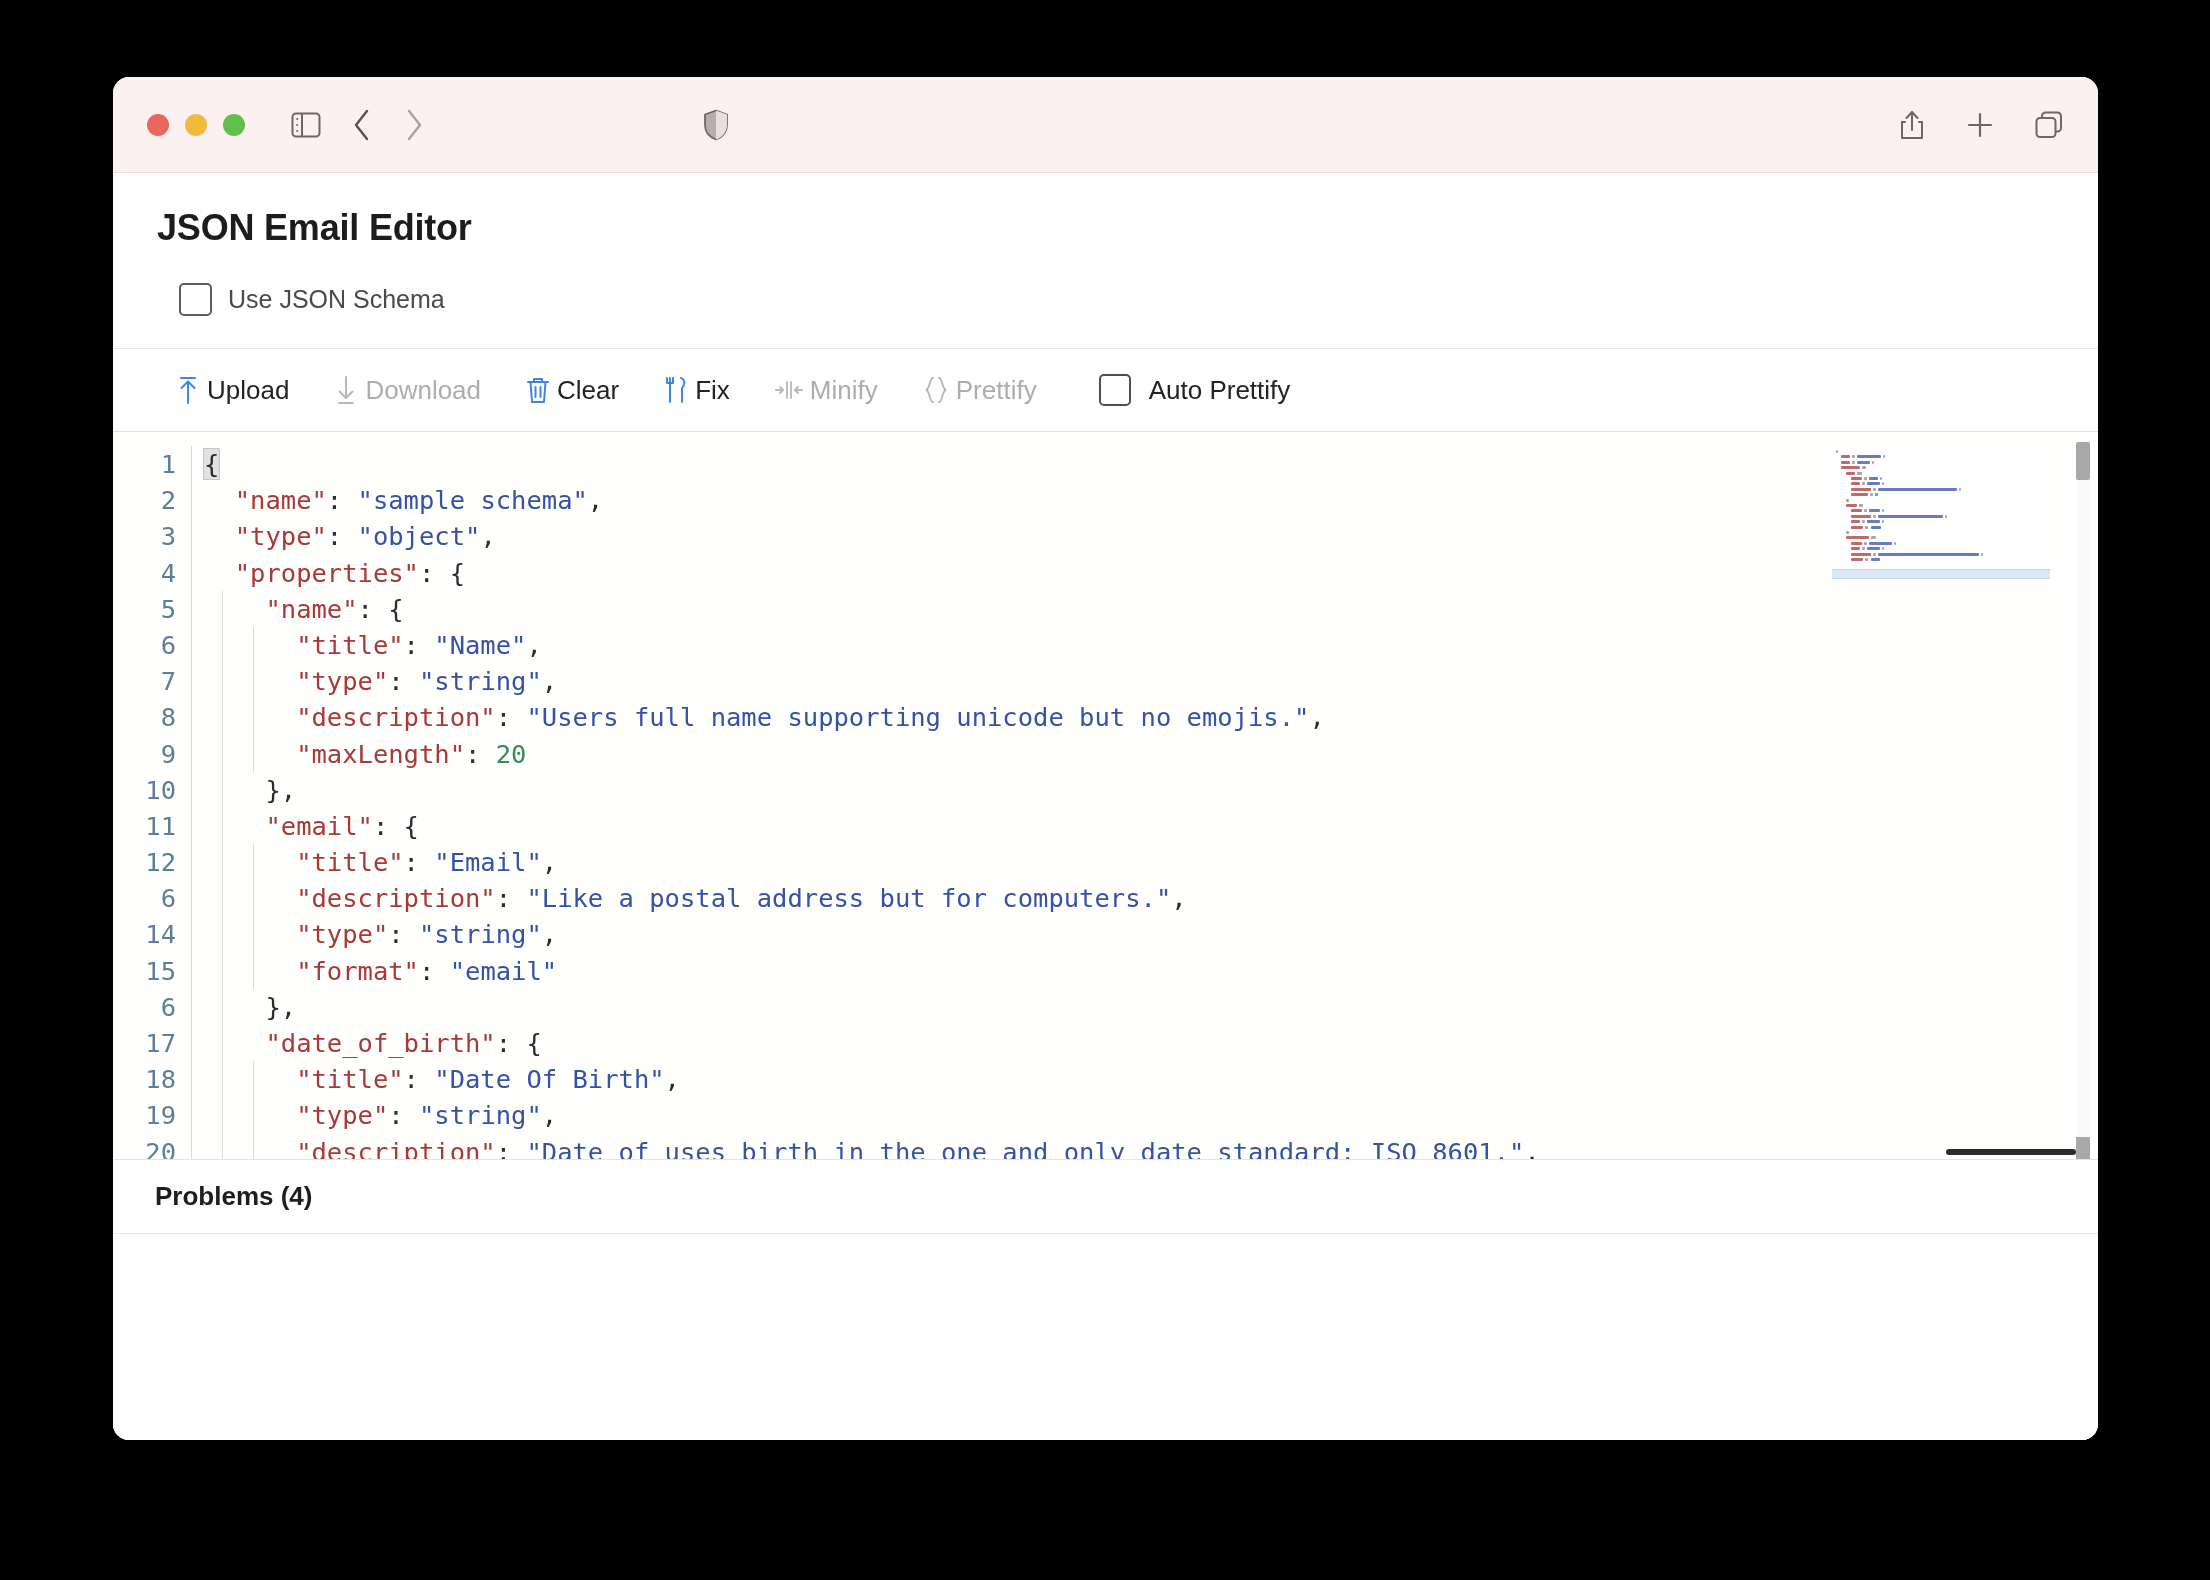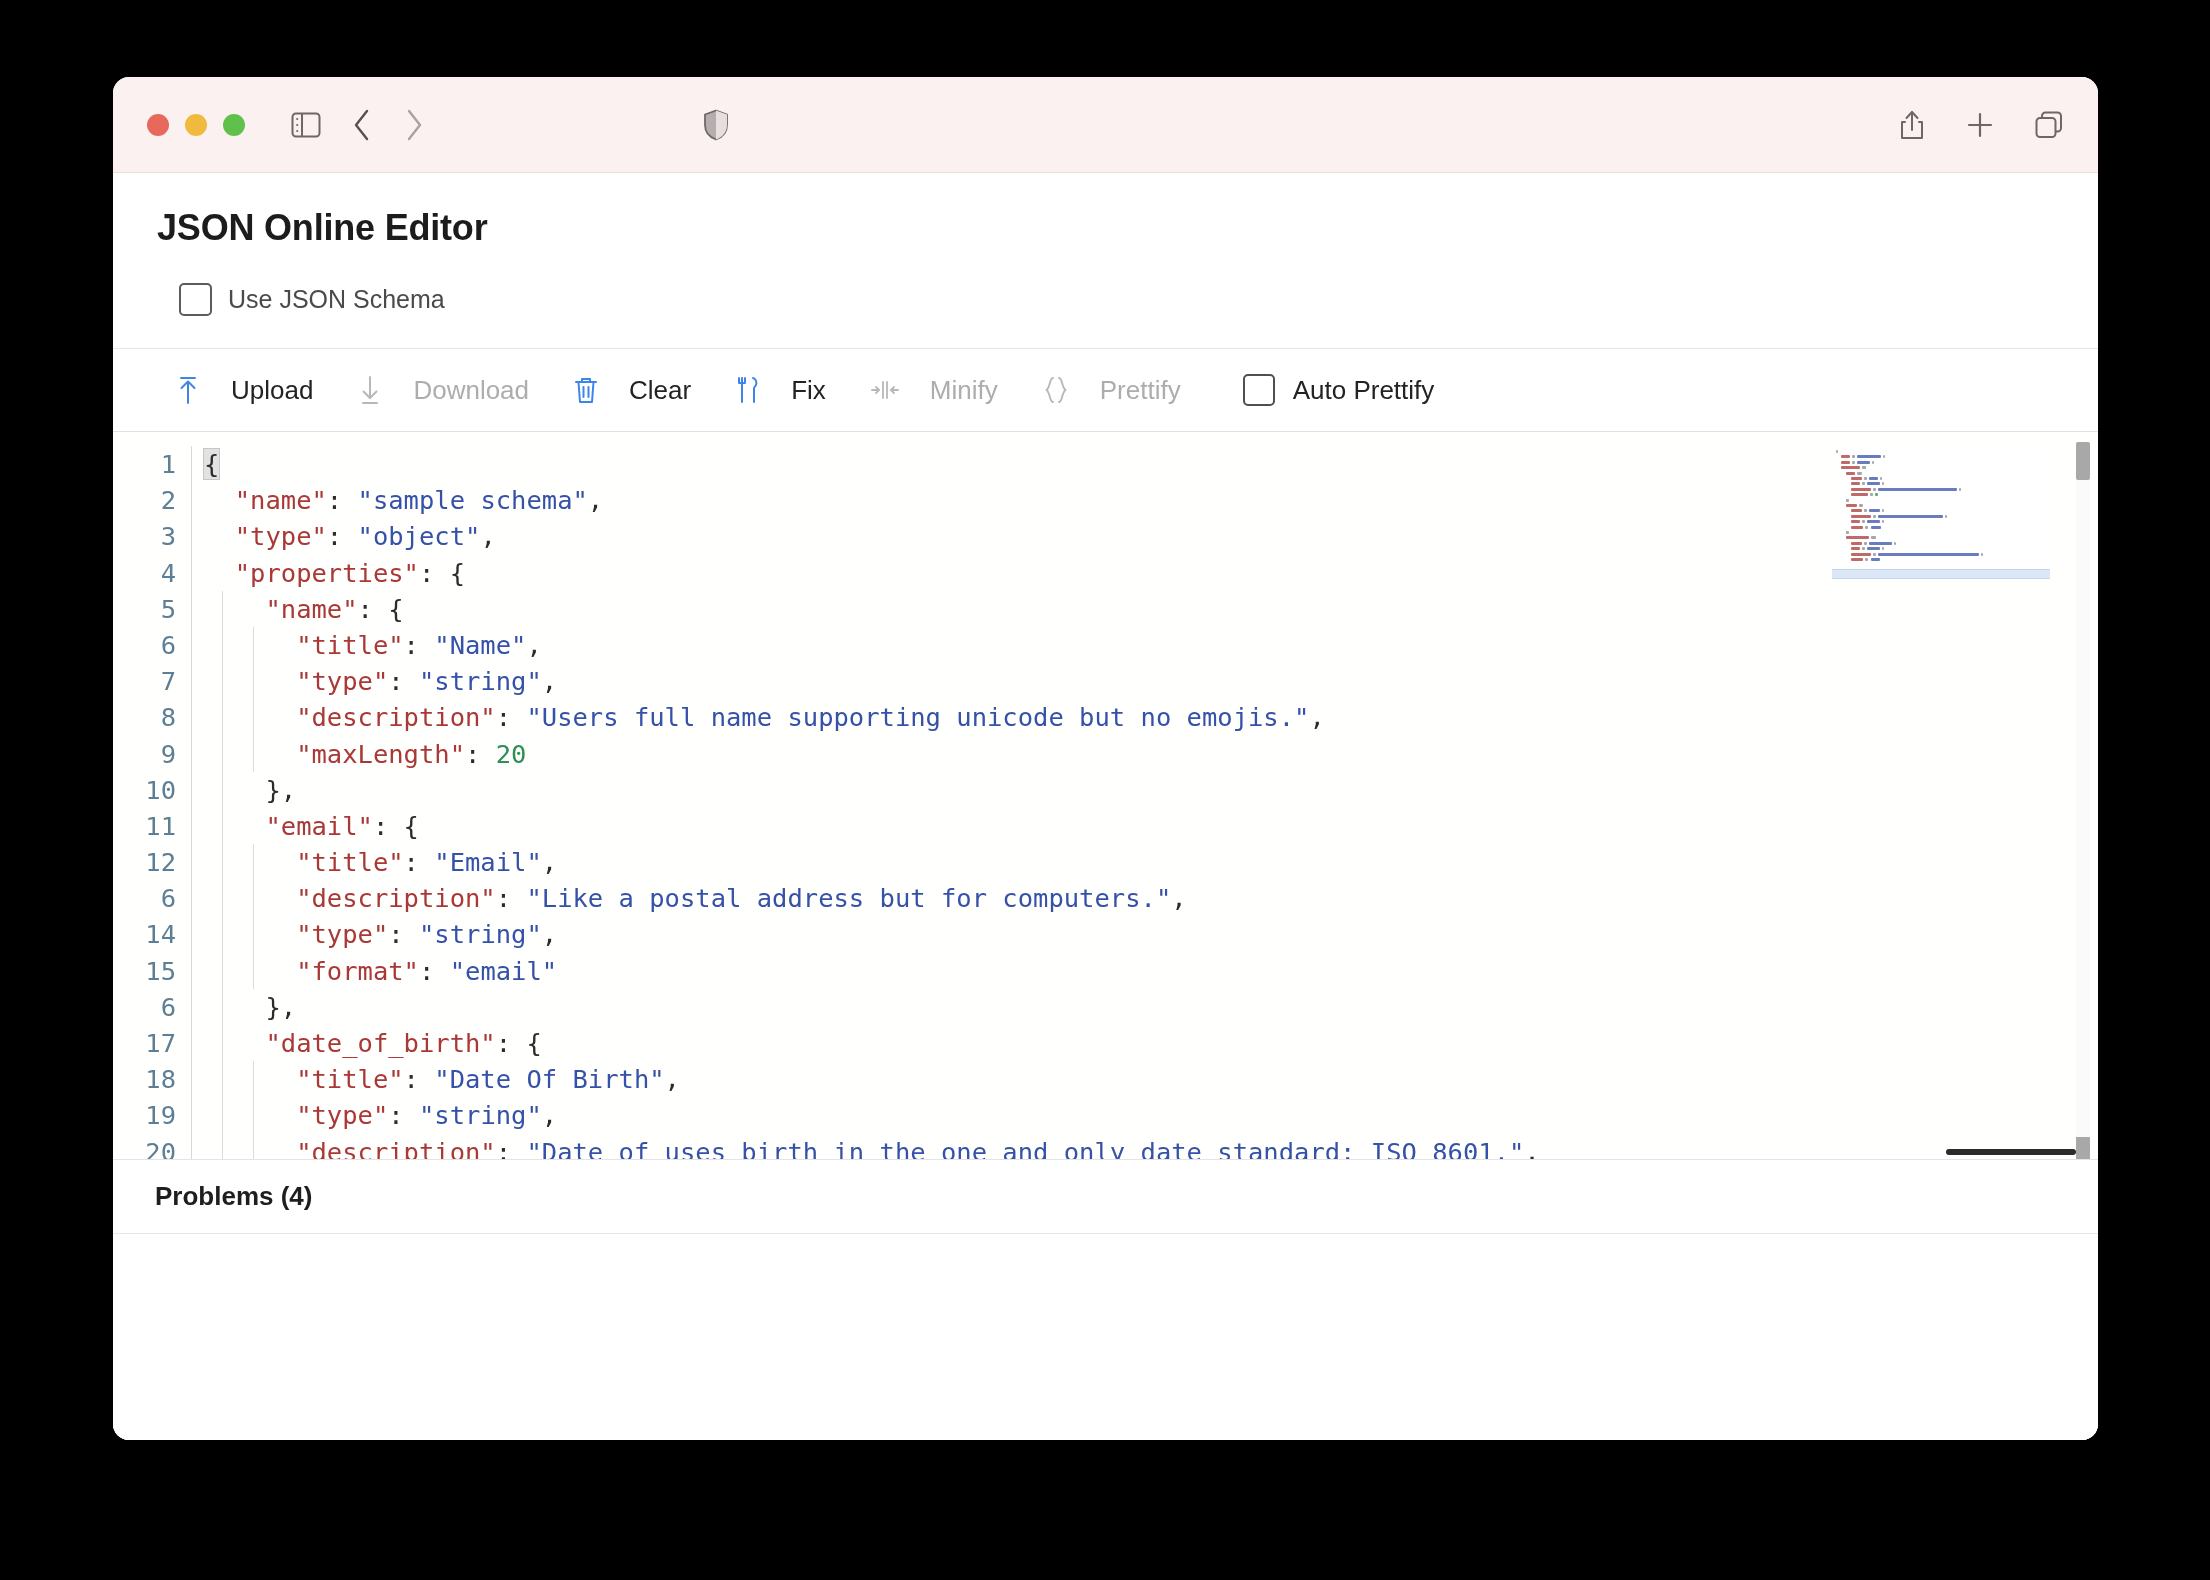--- a/index.html
+++ b/index.html
@@ -89,21 +89,21 @@
   
   .toolbar {
     border-top: 1px solid #e6e6e6;
     border-bottom: 1px solid #e0e0e0;
     height: 84px;
     display: flex; align-items: center;
     padding: 0 44px 0 62px;
     gap: 0;
   }
   .tbtn {
-    display: flex; align-items: center; gap: 30px;
+    display: flex; align-items: center; gap: 6px;
     margin-right: 44px;
     font-size: 26px; color: #232323;
     cursor: pointer;
   }
   .tbtn.disabled { color: #adadad; cursor: default; }
   .tbtn .ico { color: #3f84e8; display: flex; align-items: center; }
   .tbtn.disabled .ico { color: #b8b8b8; }
 
   .autopretty {
     display: flex; align-items: center; gap: 18px;
@@ -276,21 +276,21 @@
           <rect x="8" y="2.5" width="19" height="19" rx="3.5" fill="#faf1f0"></rect>
           <rect x="2.5" y="8" width="19" height="19" rx="3.5" fill="#faf1f0"></rect>
         </svg>
       </span>
     </div>
   </div>
 
   <div class="page">
 
     <div class="app-header">
-      <div class="app-title">JSON Online Editor</div>
+      <div class="app-title">JSON Email Editor</div>
     </div>
 
     <div class="schema-row">
       <div class="cbox"></div>
       <div class="schema-label">Use JSON Schema</div>
     </div>
 
     <div class="toolbar">
 
       <div class="tbtn">

